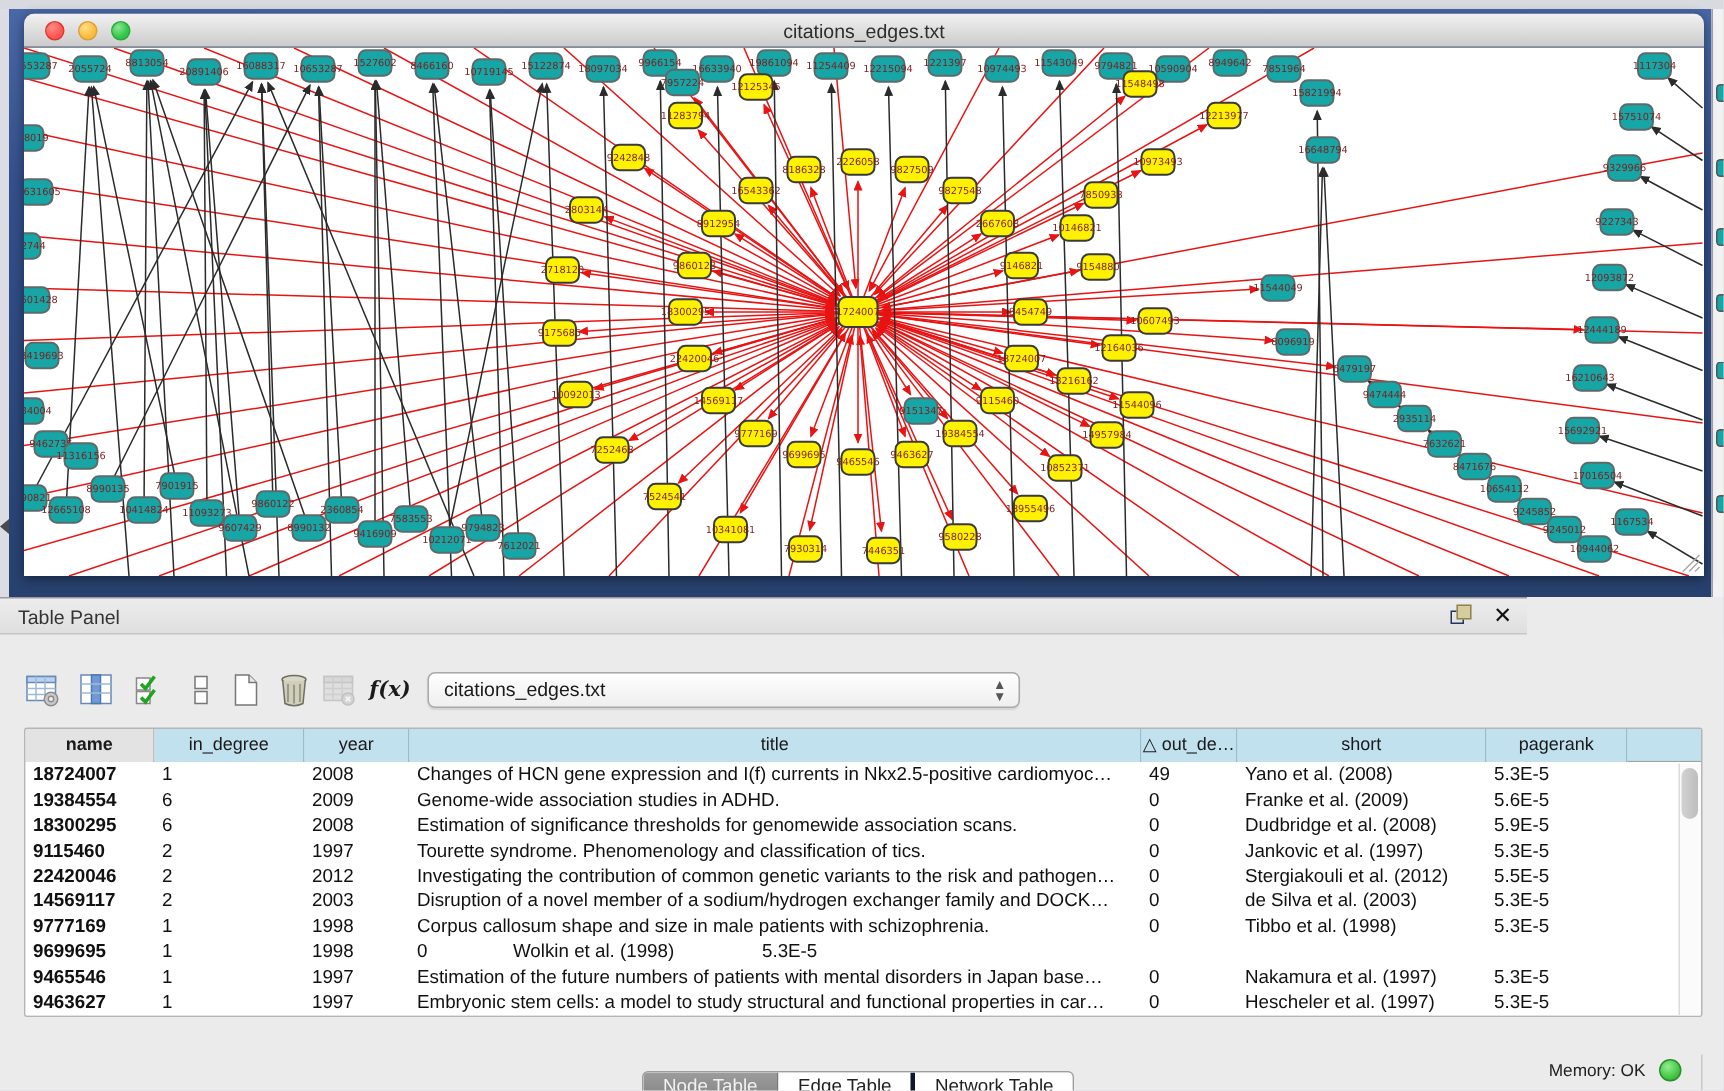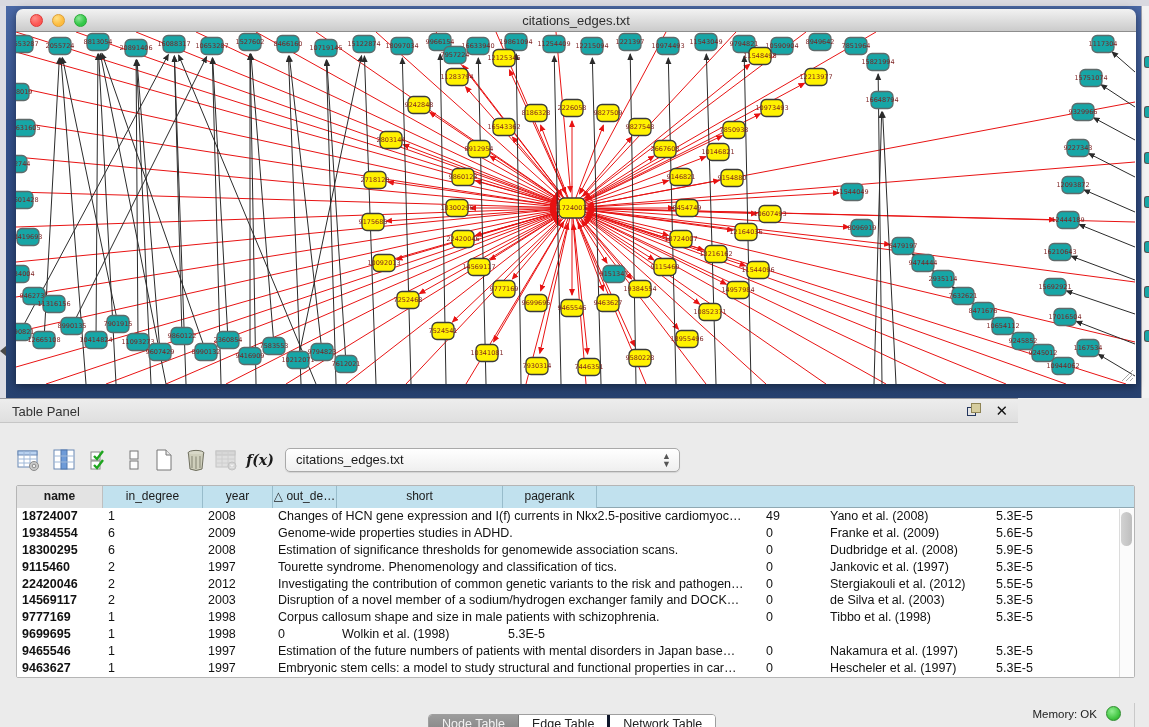--- a/index.html
+++ b/index.html
@@ -824,40 +824,41 @@
       <span>citations_edges.txt</span>
       <span class="arrows">▲<br>▼</span>
     </div>
   </div>
 
   <div class="tablebox">
     <div class="thead">
       <div class="hcell gray c0">name</div>
       <div class="hcell c1">in_degree</div>
       <div class="hcell c2">year</div>
+      <div class="hcell c3">title</div>
       <div class="hcell c4">△ out_de…</div>
       <div class="hcell c5">short</div>
       <div class="hcell c6">pagerank</div>
       <div class="hfill"></div>
     </div>
     <div id="tbody">
         <div class="trow">
           <div class="cell c0">18724007</div>
           <div class="cell c1">1</div>
           <div class="cell c2">2008</div>
           <div class="cell c3">Changes of HCN gene expression and I(f) currents in Nkx2.5-positive cardiomyoc…</div>
           <div class="cell c4">49</div>
           <div class="cell c5">Yano et al. (2008)</div>
           <div class="cell c6">5.3E-5</div>
         </div>
         <div class="trow">
           <div class="cell c0">19384554</div>
           <div class="cell c1">6</div>
           <div class="cell c2">2009</div>
-          <div class="cell c3">Genome-wide properties studies in ADHD.</div>
+          <div class="cell c3">Genome-wide association studies in ADHD.</div>
           <div class="cell c4">0</div>
           <div class="cell c5">Franke et al. (2009)</div>
           <div class="cell c6">5.6E-5</div>
         </div>
         <div class="trow">
           <div class="cell c0">18300295</div>
           <div class="cell c1">6</div>
           <div class="cell c2">2008</div>
           <div class="cell c3">Estimation of significance thresholds for genomewide association scans.</div>
           <div class="cell c4">0</div>

